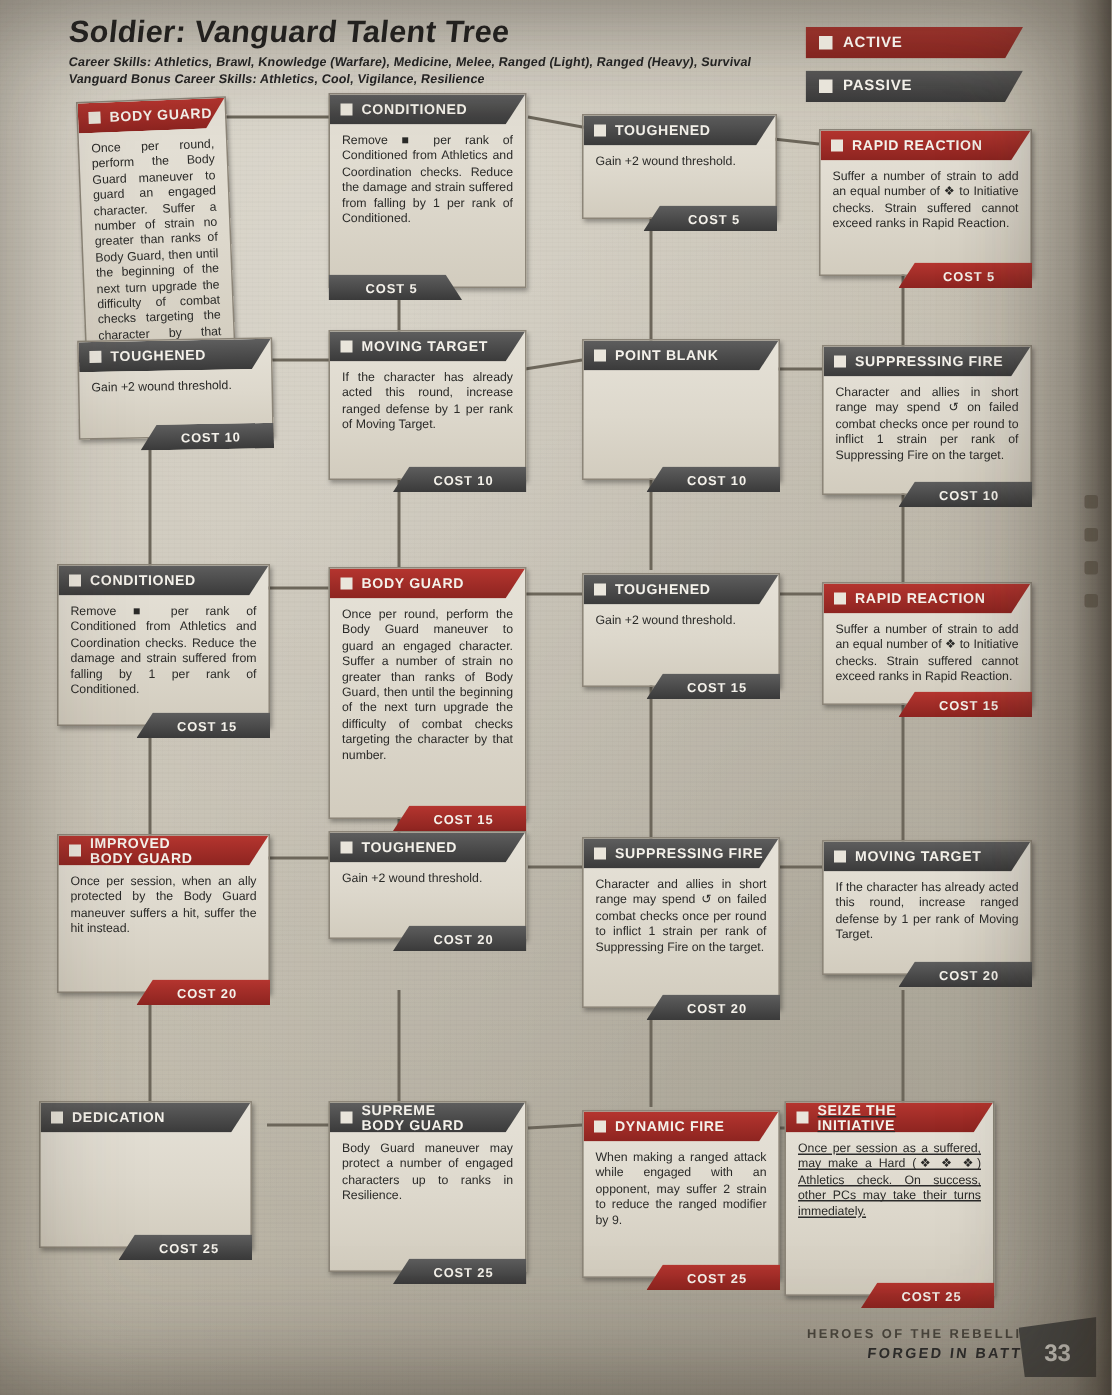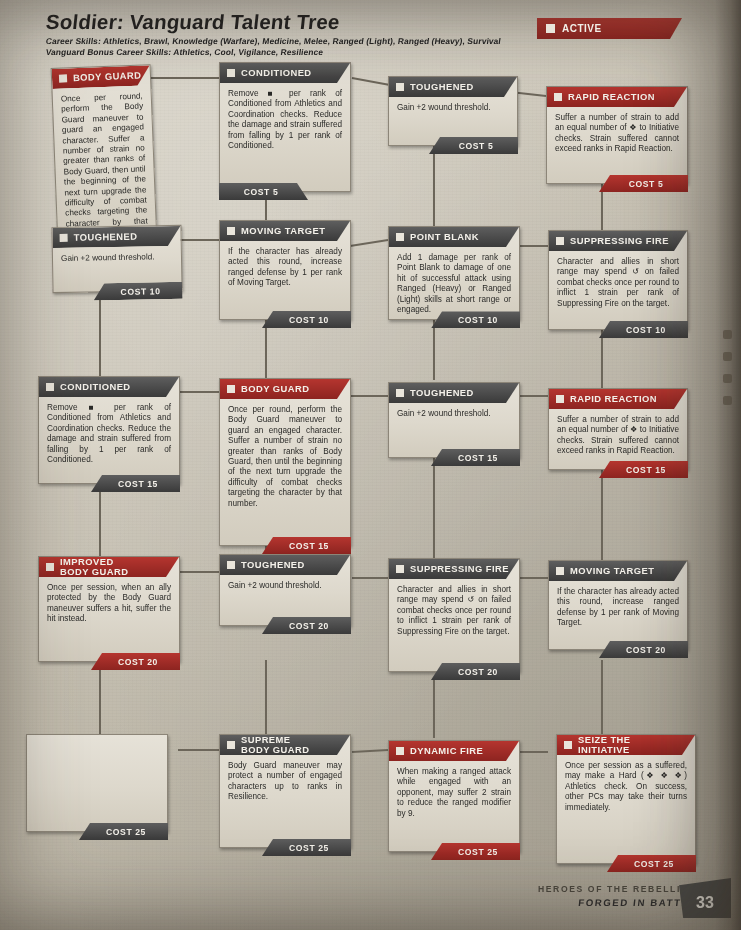--- a/index.html
+++ b/index.html
@@ -176,20 +176,25 @@
   <div class="subline">Career Skills: Athletics, Brawl, Knowledge (Warfare), Medicine, Melee, Ranged (Light), Ranged (Heavy), Survival</div>
   <div class="subline subline2">Vanguard Bonus Career Skills: Athletics, Cool, Vigilance, Resilience</div>
 </div>
 
 <div class="legend">
   <div class="legend-row">
     <div class="legend-bar active"></div>
     <div class="legend-sq"></div>
     <div class="legend-label">ACTIVE</div>
   </div>
+  <div class="legend-row">
+    <div class="legend-bar passive"></div>
+    <div class="legend-sq"></div>
+    <div class="legend-label">PASSIVE</div>
+  </div>
 </div>
 
 <div id="cards">
     <div class="card active" style="left: 54px; top: 66px; width: 98px; min-height: 130px; transform: rotate(-2.2deg);">
       <div class="card-head">
         <div class="card-sq"></div>
         <div class="card-title">BODY GUARD</div>
       </div>
       <div class="card-body">Once per round, perform the Body Guard maneuver to guard an engaged character. Suffer a number of strain no greater than ranks of Body Guard, then until the beginning of the next turn upgrade the difficulty of combat checks targeting the character by that number.</div>
       <div class="cost" style="right: auto; left: 14px;">COST 5</div>
@@ -232,21 +237,20 @@
         <div class="card-title">MOVING TARGET</div>
       </div>
       <div class="card-body">If the character has already acted this round, increase ranged defense by 1 per rank of Moving Target.</div>
       <div class="cost">COST 10</div>
     </div>
     <div class="card passive" style="left: 388px; top: 226px; width: 130px; min-height: 92px;">
       <div class="card-head">
         <div class="card-sq"></div>
         <div class="card-title">POINT BLANK</div>
       </div>
-      <div class="card-body">Add 1 damage per rank of Point Blank to damage of one hit of successful attack using Ranged (Heavy) or Ranged (Light) skills at short range or engaged.</div>
       <div class="cost">COST 10</div>
     </div>
     <div class="card passive" style="left: 548px; top: 230px; width: 138px; min-height: 98px;">
       <div class="card-head">
         <div class="card-sq"></div>
         <div class="card-title">SUPPRESSING FIRE</div>
       </div>
       <div class="card-body">Character and allies in short range may spend ↺ on failed combat checks once per round to inflict 1 strain per rank of Suppressing Fire on the target.</div>
       <div class="cost">COST 10</div>
     </div>
@@ -309,40 +313,44 @@
     </div>
     <div class="card passive" style="left: 548px; top: 560px; width: 138px; min-height: 88px;">
       <div class="card-head">
         <div class="card-sq"></div>
         <div class="card-title">MOVING TARGET</div>
       </div>
       <div class="card-body">If the character has already acted this round, increase ranged defense by 1 per rank of Moving Target.</div>
       <div class="cost">COST 20</div>
     </div>
     <div class="card passive" style="left: 26px; top: 734px; width: 140px; min-height: 96px;">
+      <div class="card-head">
+        <div class="card-sq"></div>
+        <div class="card-title">DEDICATION</div>
+      </div>
       <div class="cost">COST 25</div>
     </div>
     <div class="card passive" style="left: 219px; top: 734px; width: 130px; min-height: 112px;">
       <div class="card-head">
         <div class="card-sq"></div>
         <div class="card-title">SUPREME
 BODY GUARD</div>
       </div>
       <div class="card-body">Body Guard maneuver may protect a number of engaged characters up to ranks in Resilience.</div>
       <div class="cost">COST 25</div>
     </div>
     <div class="card active" style="left: 388px; top: 740px; width: 130px; min-height: 110px;">
       <div class="card-head">
         <div class="card-sq"></div>
         <div class="card-title">DYNAMIC FIRE</div>
       </div>
       <div class="card-body">When making a ranged attack while engaged with an opponent, may suffer 2 strain to reduce the ranged modifier by 9.</div>
       <div class="cost">COST 25</div>
     </div>
-    <div class="card active" style="left: 556px; top: 734px; width: 138px; min-height: 128px;">
+    <div class="card active" style="left: 523px; top: 734px; width: 138px; min-height: 128px; text-decoration: underline;">
       <div class="card-head">
         <div class="card-sq"></div>
         <div class="card-title">SEIZE THE
 INITIATIVE</div>
       </div>
       <div class="card-body">Once per session as a suffered, may make a Hard (❖ ❖ ❖) Athletics check. On success, other PCs may take their turns immediately.</div>
       <div class="cost">COST 25</div>
     </div>
   </div>
 

